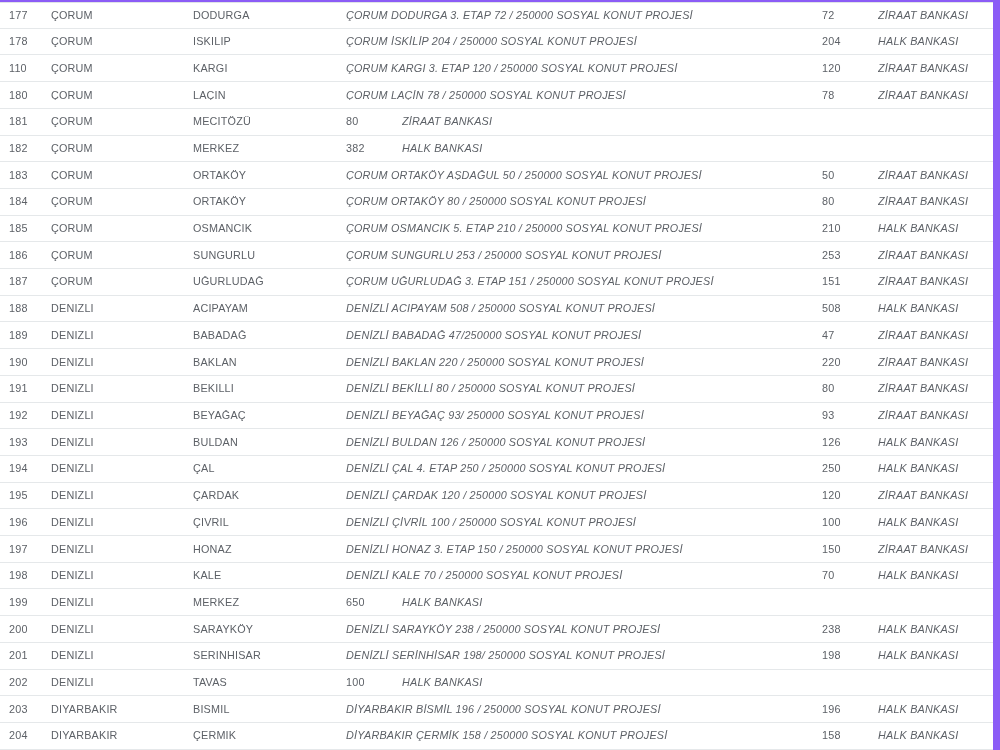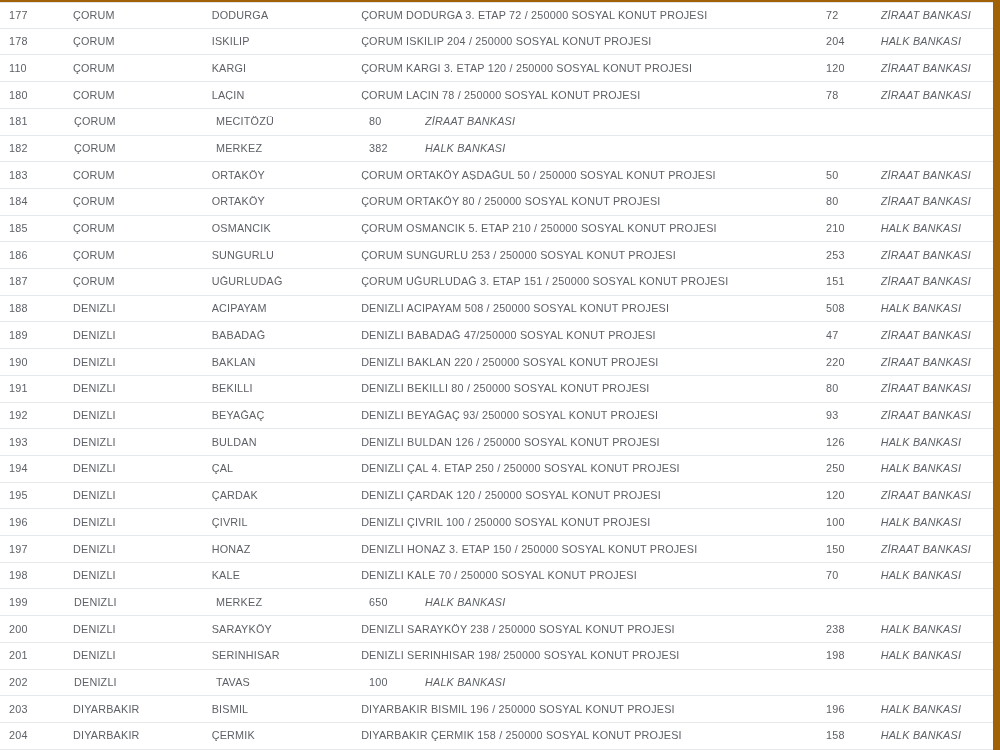--- a/index.html
+++ b/index.html
@@ -7,21 +7,21 @@
     padding: 0;
     background: #ffffff;
     width: 1000px;
     height: 750px;
     overflow: hidden;
     font-family: "Liberation Sans", sans-serif;
   }
   .page {
     width: 1000px;
     height: 750px;
-    background: #a16207;
+    background: #8b5cf6;
     position: relative;
   }
   .table {
     padding-top: 2px;
     width: 993px;
   }
   .row {
     box-sizing: border-box;
     height: 26.714px;
     width: 993px;
@@ -36,23 +36,23 @@
   }
   .row:first-child {
     border-top: 1px solid #dfe3e7;
   }
   .cell {
     box-sizing: border-box;
     white-space: nowrap;
     overflow: hidden;
   }
   .c-num  { width: 51px;  padding-left: 9px; }
-  .c-prov { width: 142px; margin-left: 23px; }
+  .c-prov { width: 142px; }
   .c-dist { width: 153px; }
-  .c-proj { width: 476px; }
+  .c-proj { width: 476px; font-style: italic; }
   .c-count{ width: 56px;  }
   .c-bank { width: 115px; font-style: italic; }
 </style>
 </head>
 <body>
 
 <div class="page">
   <div class="table">
   <div class="row">
     <div class="cell c-num">177</div>

